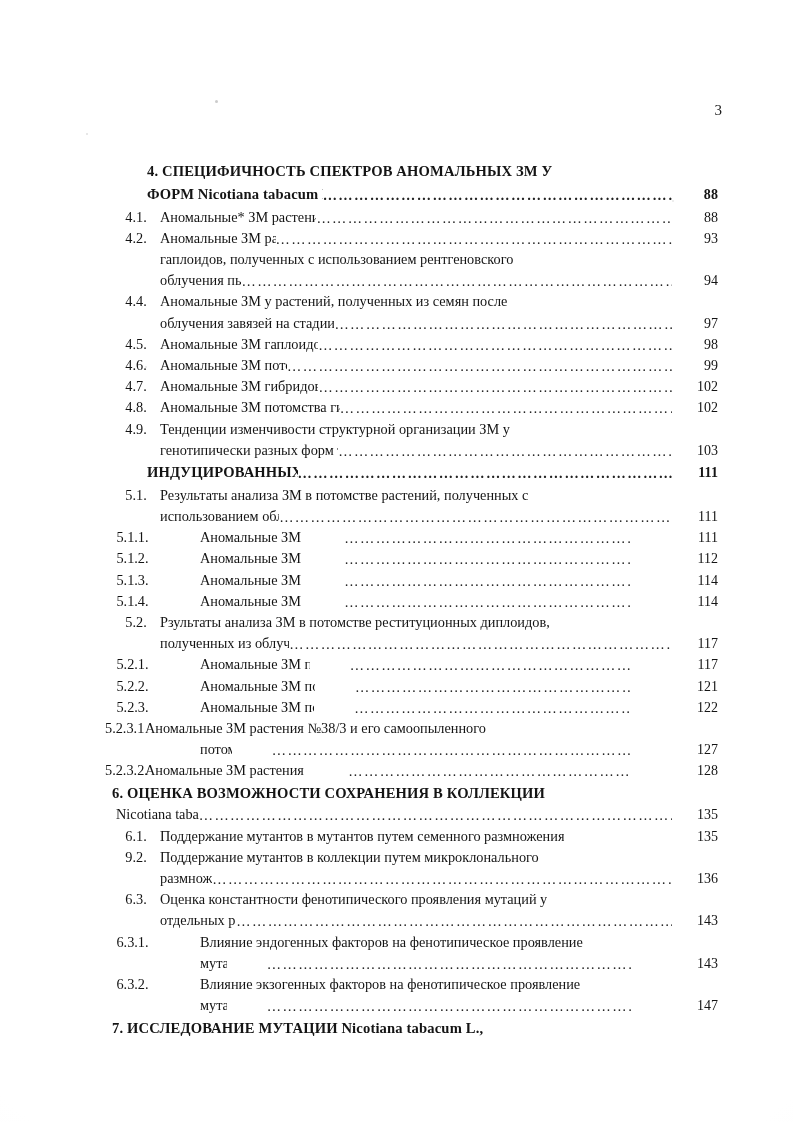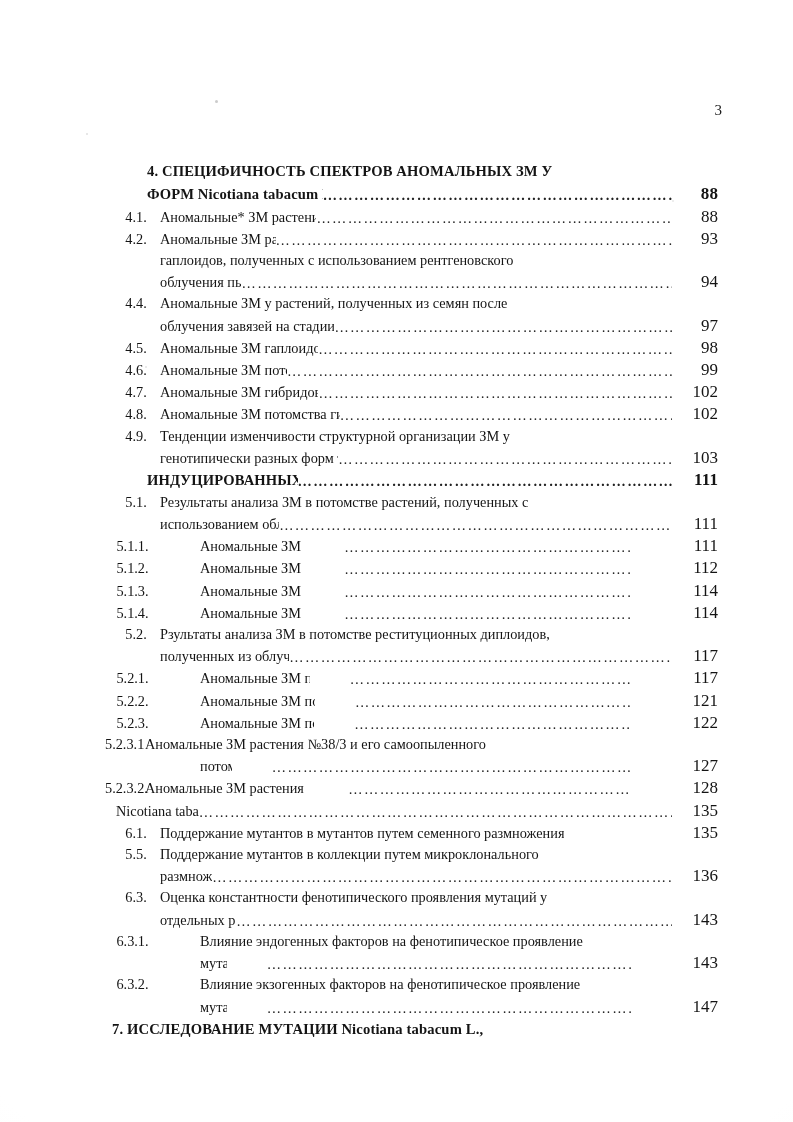--- a/index.html
+++ b/index.html
@@ -92,21 +92,21 @@
     color: #222;
     transform: translateY(1px);
   }
   .leader.none { letter-spacing: 0; color: transparent; }
 
   
   .pg {
     flex: 0 0 46px;
     text-align: right;
     padding-right: 0;
-    font-size: 17px;
+    font-size: 14px;
     white-space: nowrap;
   }
 
   .toc-inner { width: 718px; margin-left: 0; }
 
   
 
   
   .row.head {
     font-weight: bold;
@@ -315,34 +315,40 @@
         <span class="txt">потомства</span>
         <span class="leader">………………………………………………………………………………………………………………………</span>
         <span class="pg">127</span>
       </div>
       <div class="row ind-lvl3">
         <span class="num w0">5.2.3.2. </span>
         <span class="txt">Аномальные ЗМ растения  №27/4 и его самоопыленного потомства</span>
         <span class="leader">………………………………………………………………………………………………………………………</span>
         <span class="pg">128</span>
       </div>
+      <div class="row head ind-head-6">
+        <span class="num w0"></span>
+        <span class="txt">6. ОЦЕНКА  ВОЗМОЖНОСТИ СОХРАНЕНИЯ В КОЛЛЕКЦИИ</span>
+        <span class="leader none"></span>
+        <span class="pg"></span>
+      </div>
       <div class="row plain ind-plain">
         <span class="num w0"></span>
         <span class="txt">Nicotiana  tabacum  L.</span>
         <span class="leader">………………………………………………………………………………………………………………………</span>
         <span class="pg">135</span>
       </div>
       <div class="row ind-lvl1">
         <span class="num w1">6.1.</span>
         <span class="txt">Поддержание мутантов в мутантов путем семенного  размножения</span>
         <span class="leader none"></span>
         <span class="pg">135</span>
       </div>
       <div class="row ind-lvl1">
-        <span class="num w1">5.5.</span>
+        <span class="num w1">9.2.</span>
         <span class="txt">Поддержание мутантов в коллекции путем микроклонального</span>
         <span class="leader none"></span>
         <span class="pg"></span>
       </div>
       <div class="row cont ind-lvl1">
         <span class="num w1"></span>
         <span class="txt">размножения </span>
         <span class="leader">………………………………………………………………………………………………………………………</span>
         <span class="pg">136</span>
       </div>

